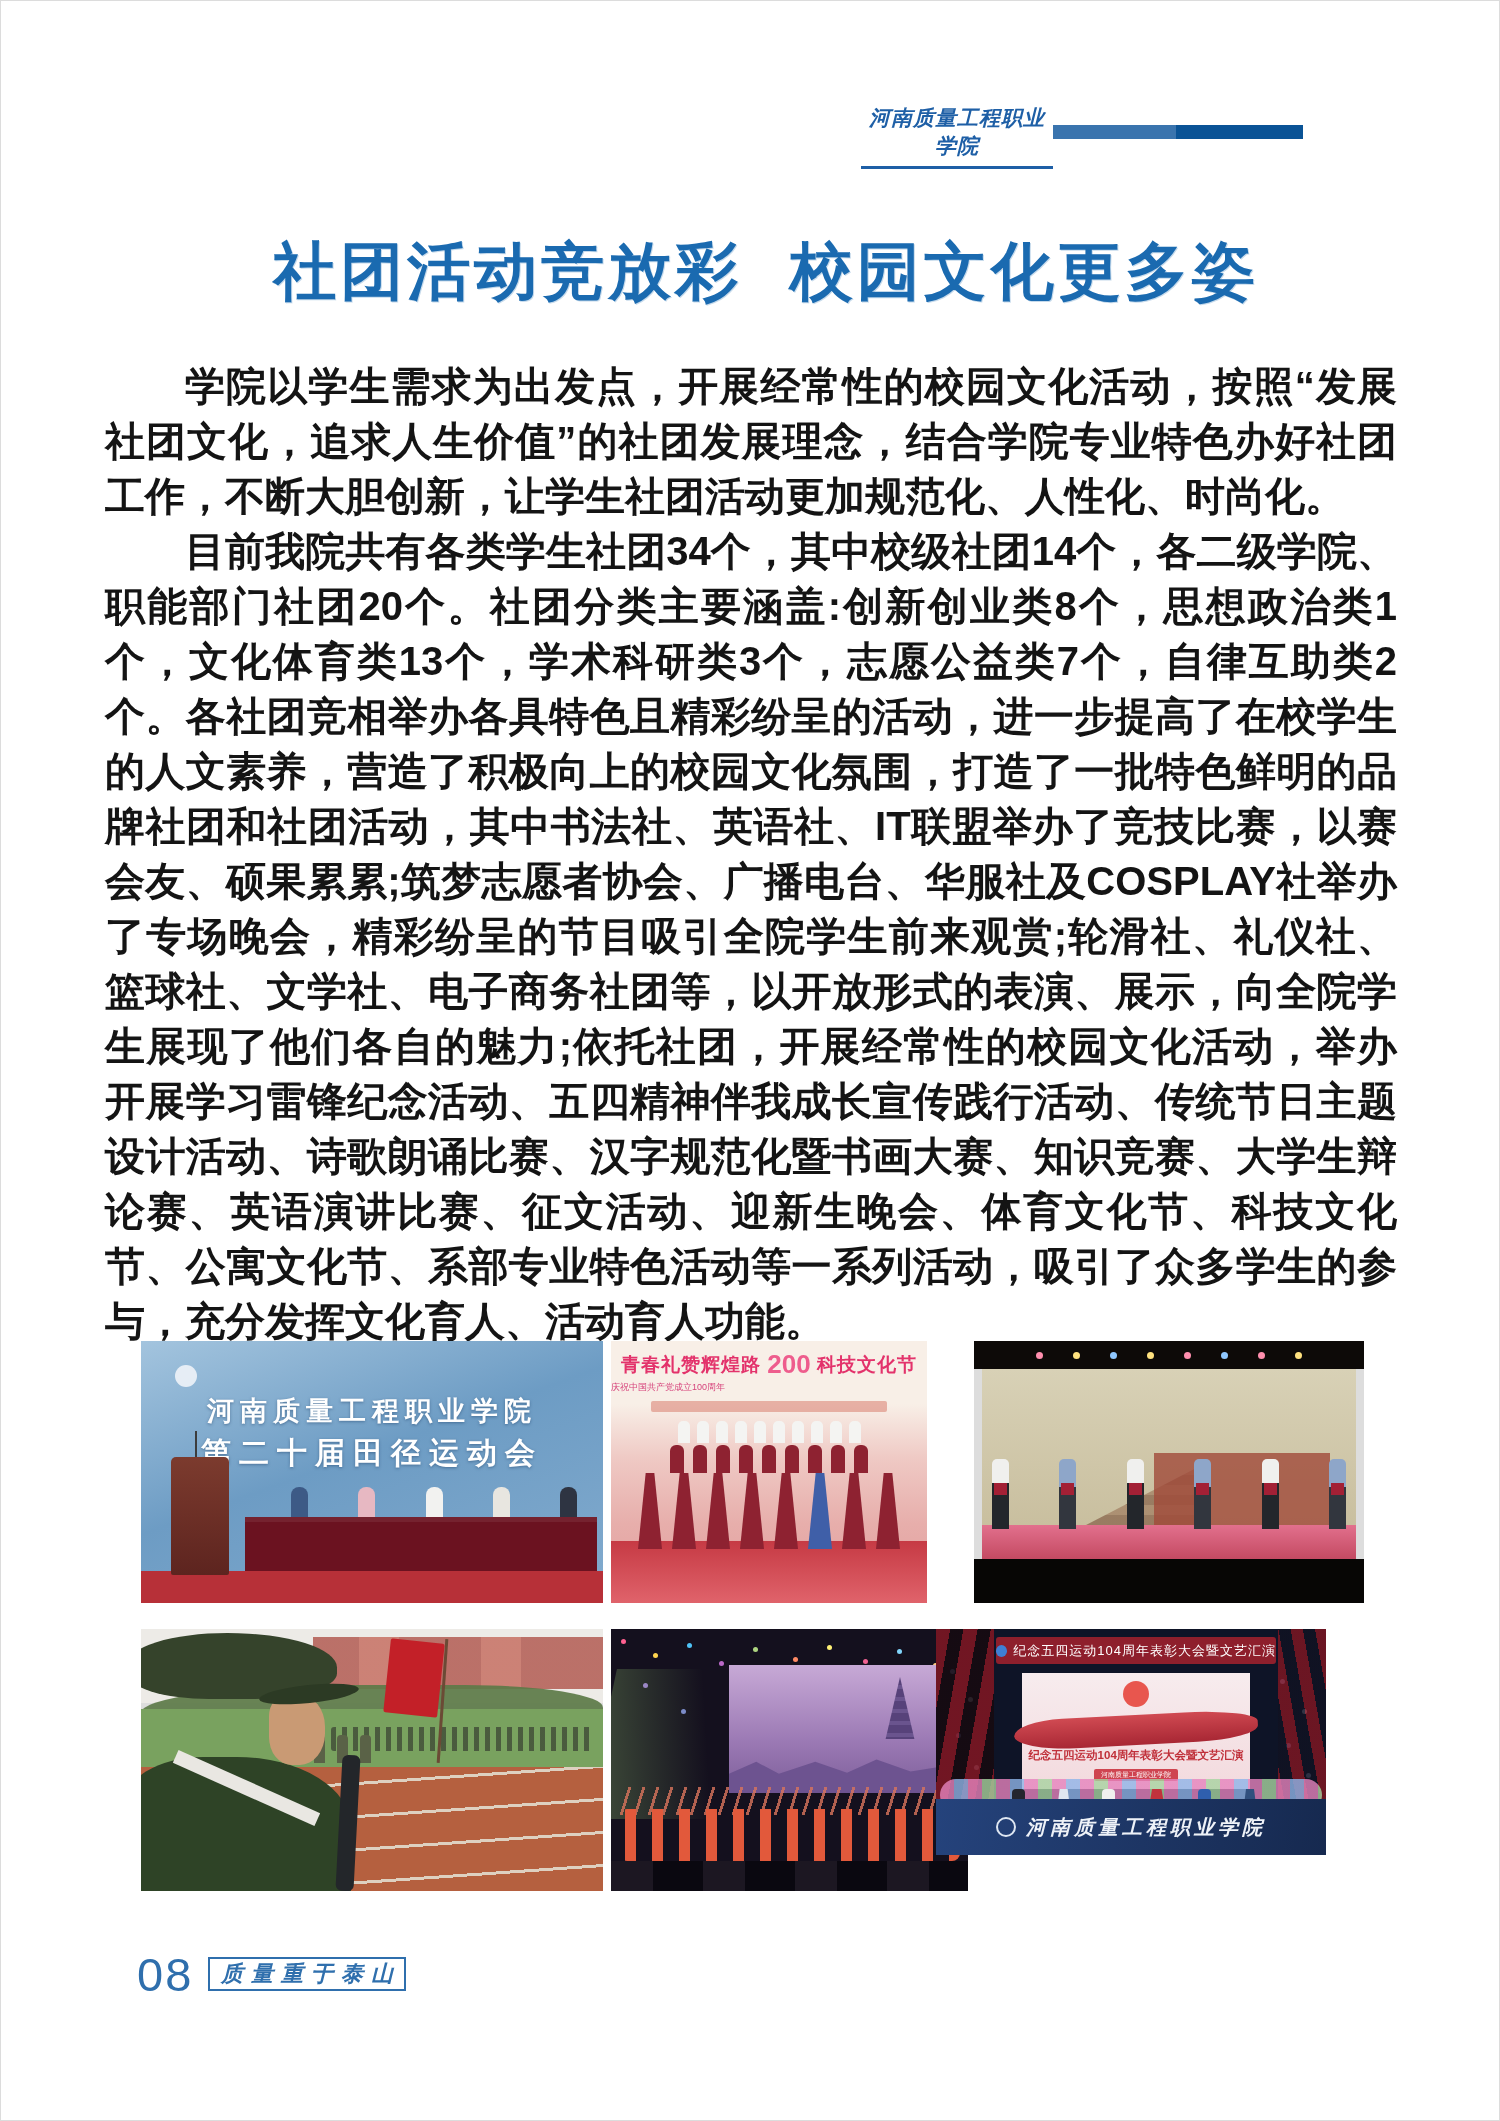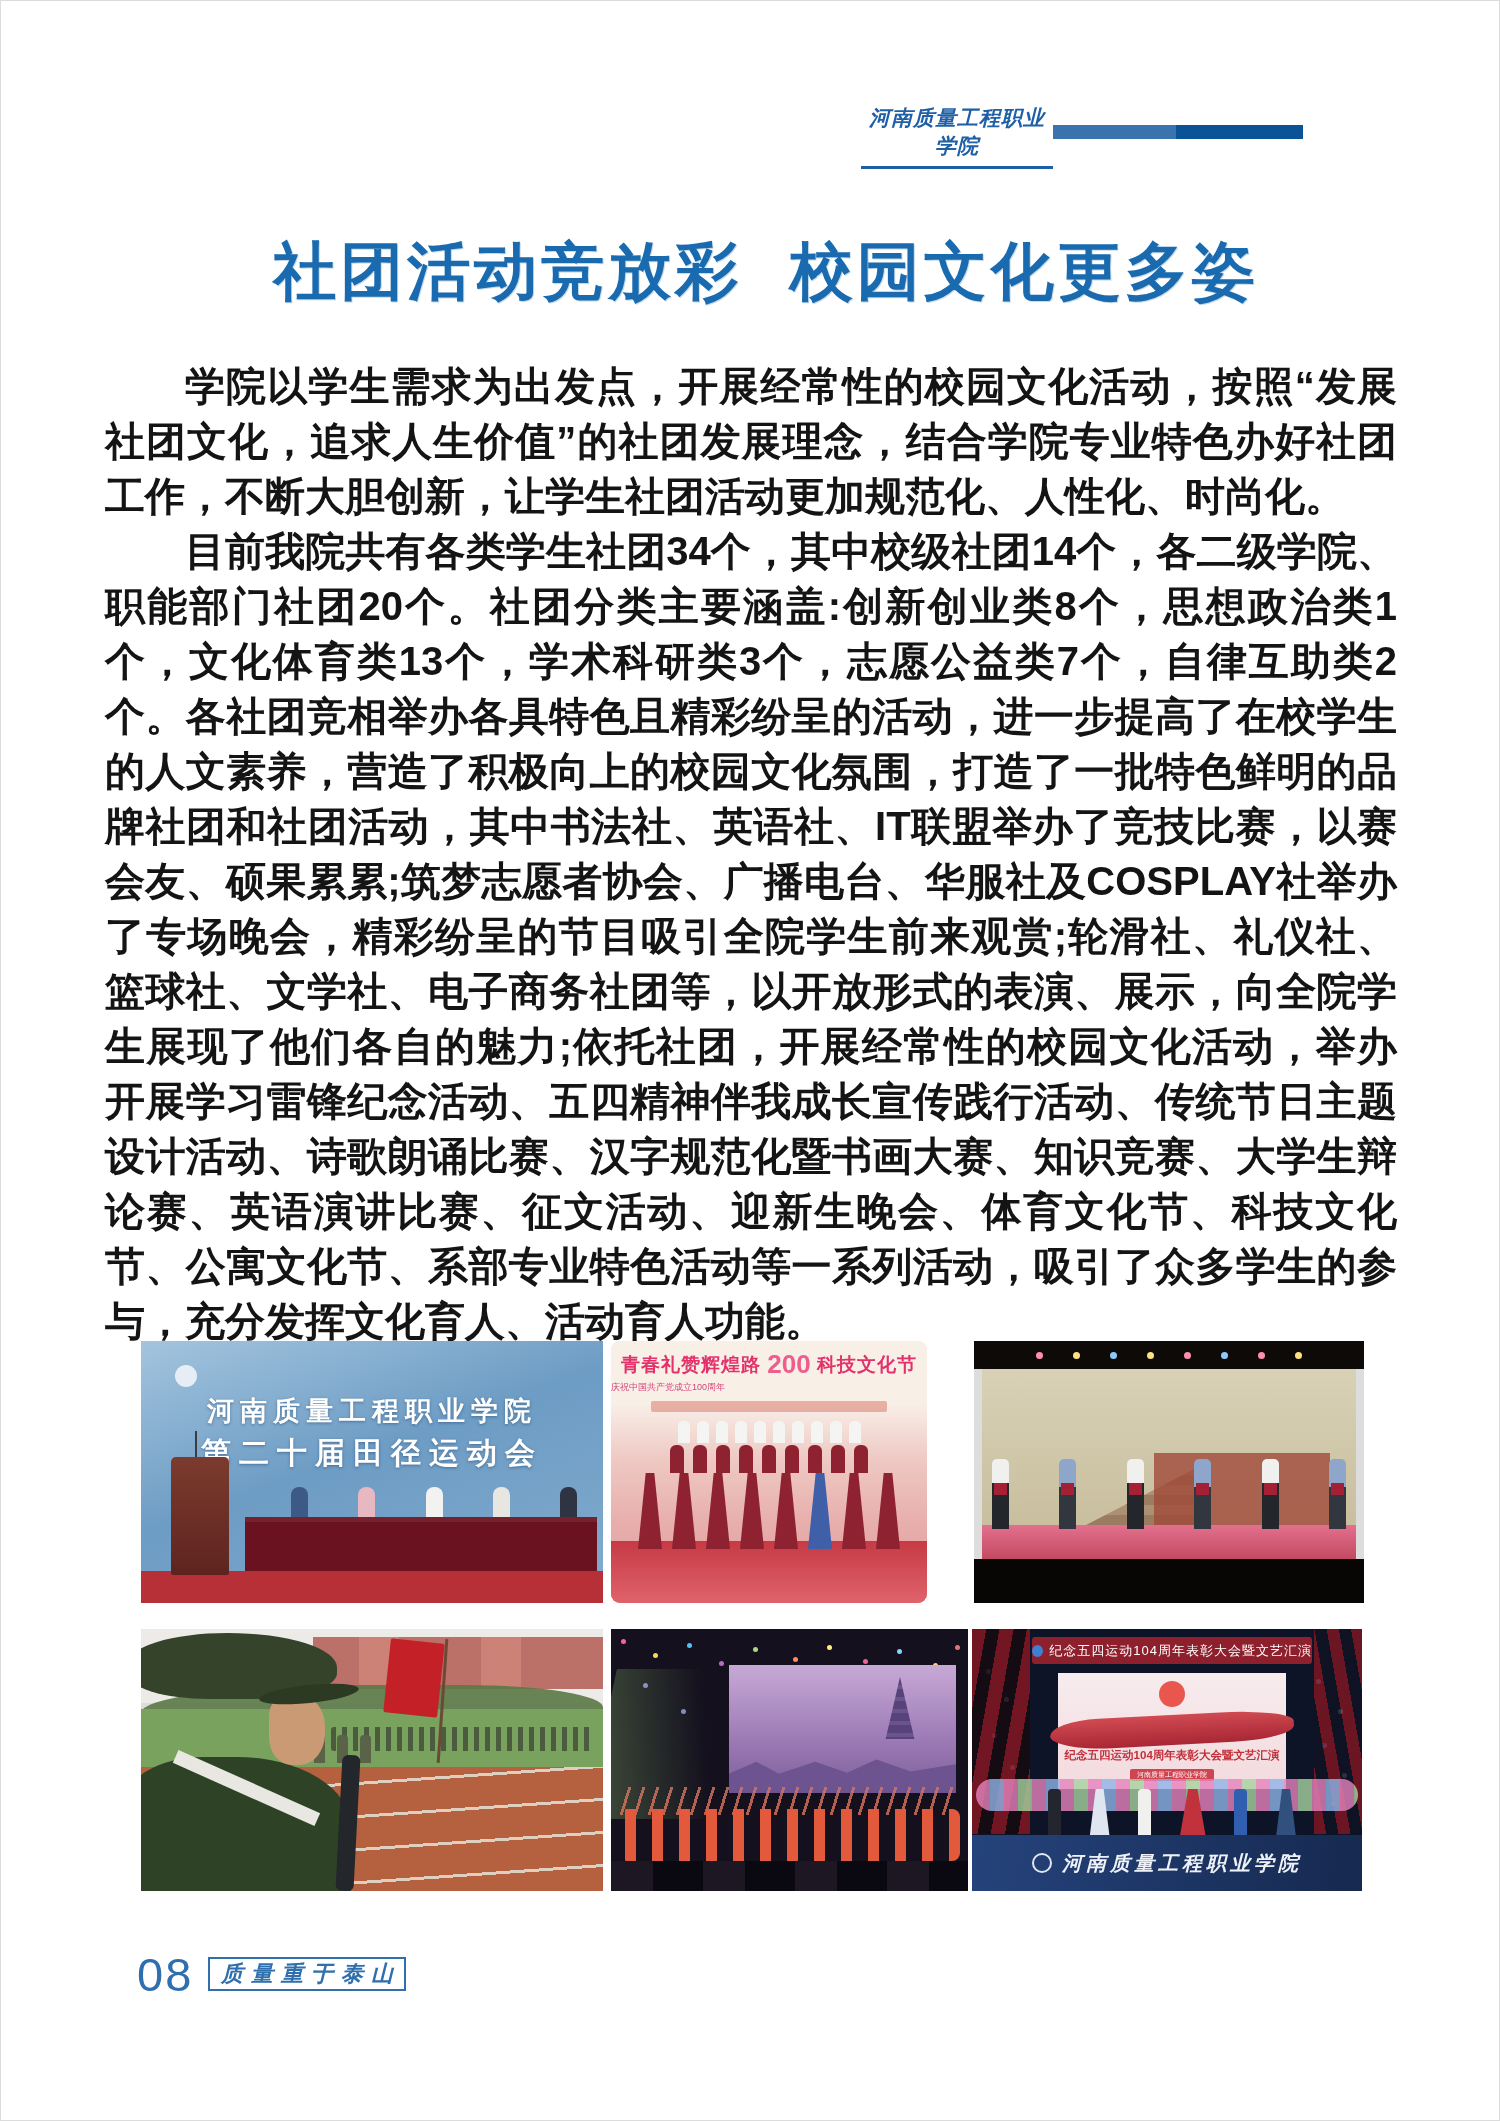--- a/index.html
+++ b/index.html
@@ -34,25 +34,25 @@
     position: absolute; left: 104px; top: 358px; width: 1292px;
     font-size: 40px; line-height: 55px; color: #141414; font-weight: 600;
     text-align: justify;
   }
   .article p { margin: 0; text-indent: 2em; }
 
   
   figure.ph { position: absolute; margin: 0; overflow: hidden; background: #ddd; }
   figure.ph .abs { position: absolute; }
   .ph1 { left: 140px; top: 1340px; width: 462px; height: 262px; }
-  .ph2 { left: 610px; top: 1340px; width: 316px; height: 262px; border-radius: 9px; }
+  .ph2 { left: 610px; top: 1340px; width: 316px; height: 262px; }
   .ph3 { left: 973px; top: 1340px; width: 390px; height: 262px; }
   .ph4 { left: 140px; top: 1628px; width: 462px; height: 262px; }
   .ph5 { left: 610px; top: 1628px; width: 357px; height: 262px; }
-  .ph6 { left: 971px; top: 1628px; width: 390px; height: 262px; }
+  .ph6 { left: 935px; top: 1628px; width: 390px; height: 226px; }
 
   
   .p1-bg { inset: 0; background: linear-gradient(160deg,#a3c4de 0%,#6d9cc4 45%,#82abce 100%); }
   .p1-emblem { left: 34px; top: 24px; width: 22px; height: 22px; border-radius: 50%; background: #eef3f8; opacity: .9; }
   .p1-line1 { left: 0; top: 52px; width: 100%; text-align: center; color: #fff; font-size: 27px; font-weight: 700; letter-spacing: 6px; text-shadow: 0 1px 3px rgba(25,60,100,.5); }
   .p1-line2 { left: 0; top: 92px; width: 100%; text-align: center; color: #fff; font-size: 30px; font-weight: 700; letter-spacing: 8px; text-shadow: 0 1px 3px rgba(25,60,100,.5); }
   .p1-officials { left: 150px; right: 26px; top: 146px; display: flex; justify-content: space-between; }
   .p1-officials i { width: 17px; height: 30px; border-radius: 8px 8px 0 0; }
   .p1-officials i:nth-child(1){background:#3d5a86;} .p1-officials i:nth-child(2){background:#e7b8c2;}
   .p1-officials i:nth-child(3){background:#f2f2f0;} .p1-officials i:nth-child(4){background:#e8e6e0;}

